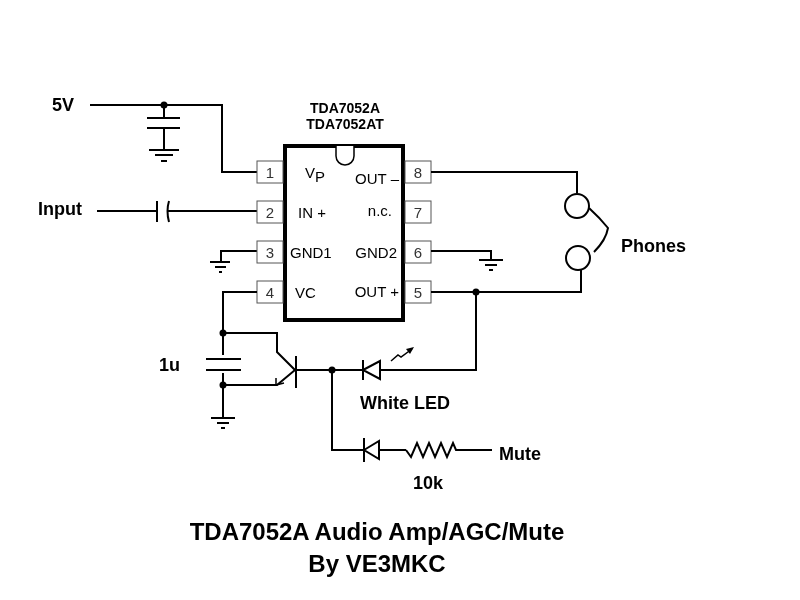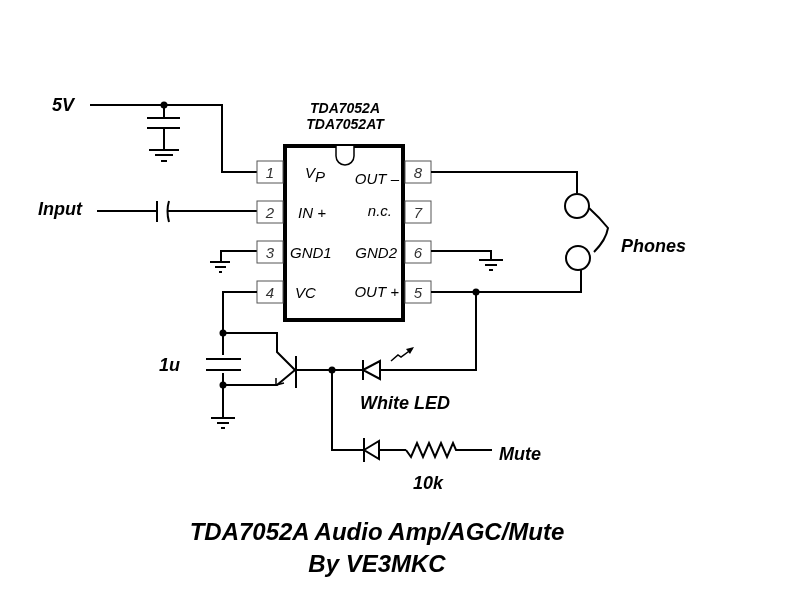--- a/index.html
+++ b/index.html
@@ -1,16 +1,16 @@
 <!DOCTYPE html>
 <html><head>
   <meta charset="utf-8">
   <style>
     html, body { margin: 0; padding: 0; background: #ffffff; }
-    #canvas { position: relative; width: 800px; height: 600px; background: #ffffff; overflow: hidden; font-style: italic; }
+    #canvas { position: relative; width: 800px; height: 600px; background: #ffffff; overflow: hidden; }
     svg { position: absolute; left: 0; top: 0; }
     .lbl { font-family: "Liberation Sans", sans-serif; font-weight: bold; fill: #000; }
     .pin-num { font-family: "Liberation Sans", sans-serif; font-size: 15px; fill: #333; }
     .pin-name { font-family: "Liberation Sans", sans-serif; font-size: 15px; fill: #000; }
     .wire { stroke: #000; stroke-width: 2; fill: none; }
     .thin { stroke: #000; stroke-width: 1.5; fill: none; }
     .dot { fill: #000; }
     .pinbox { fill: #fff; stroke: #555; stroke-width: 1; }
     .chip { fill: #fff; stroke: #000; stroke-width: 4; }
   </style>

